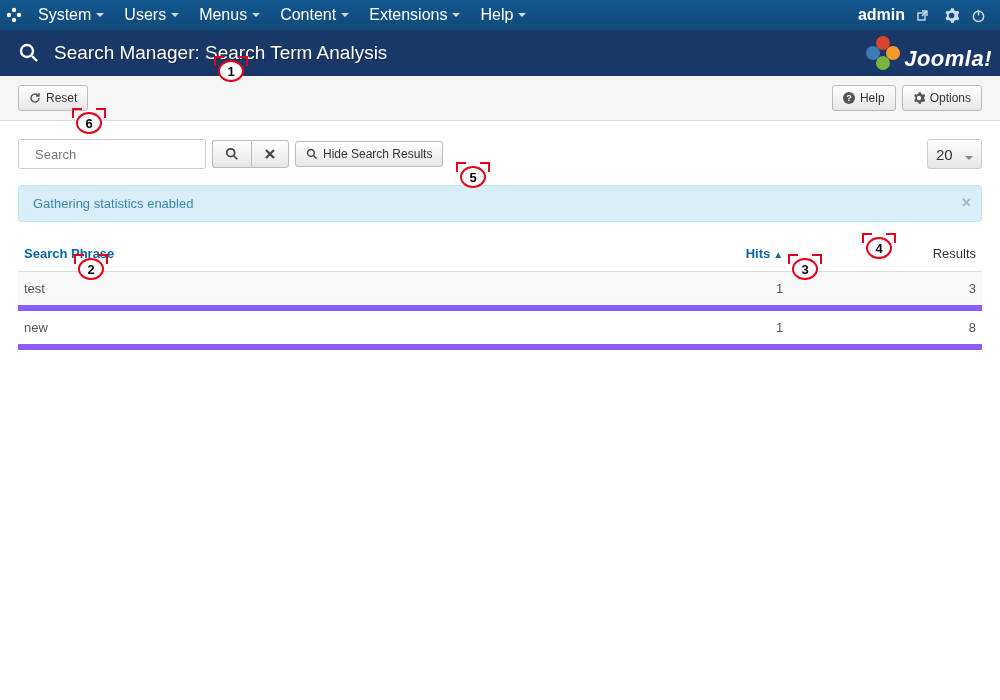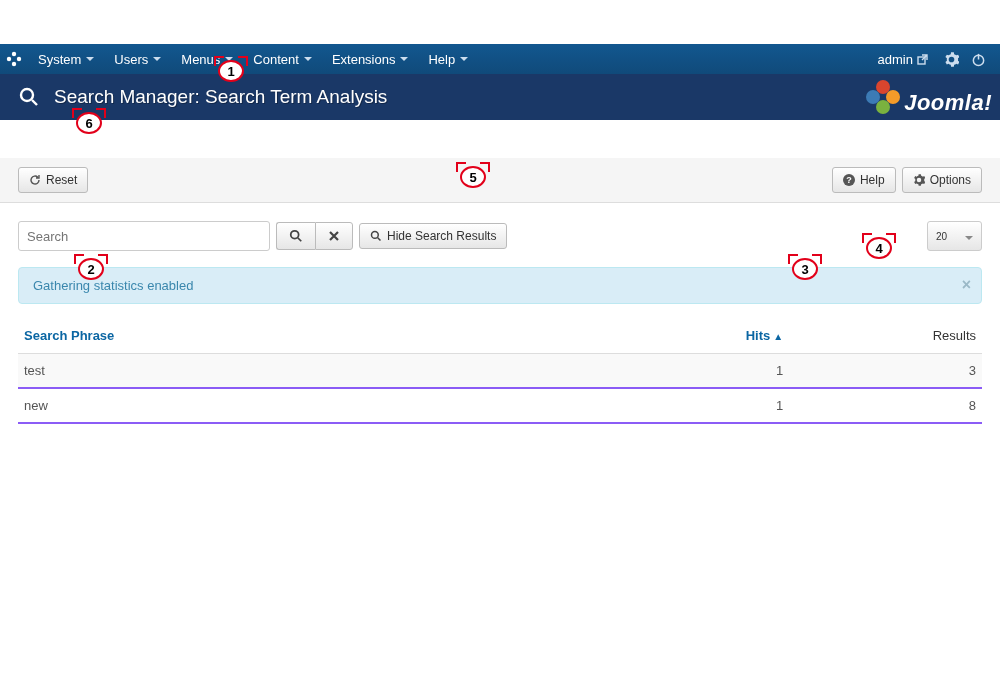--- a/index.html
+++ b/index.html
@@ -1,70 +1,70 @@
 <!DOCTYPE html>
 <html><head>
 <meta charset="utf-8">
 <style>
 * { margin:0; padding:0; box-sizing:border-box; font-family:Arial,Helvetica,sans-serif; }
 body { background:#fff; font-size:13px; color:#333; }
 
 
-.topnav { background:#10568c; background:linear-gradient(#12578f,#104a7a); height:30px; display:flex; align-items:center; color:#fff; font-size:13px;margin-top:44px; }
+.topnav { background:#10568c; background:linear-gradient(#12578f,#104a7a); height:30px; display:flex; align-items:center; color:#fff; font-size:16px; }
 .topnav .jicon { width:28px; display:flex; align-items:center; justify-content:center; }
 .topnav .menu { display:flex; }
 .topnav .menu .item { padding:0 10px; height:30px; display:flex; align-items:center; cursor:pointer; }
 .topnav .menu .item.active { background:#0e3a5e; }
 .topnav .menu .item .caret { margin-left:5px; }
 .topnav .spacer { flex:1; }
 .topnav .right { display:flex; align-items:center; padding-right:8px; }
-.topnav .right .admin { padding:0 10px; display:flex; align-items:center; gap:4px; cursor:pointer; }
+.topnav .right .admin { padding:0 10px; display:flex; align-items:center; gap:12px; cursor:pointer;font-weight:bold; }
 .topnav .right .icobtn { padding:0 6px; cursor:pointer; }
 
 
 .titlebar { background:#1a3867; color:#fff; height:46px; display:flex; align-items:center; padding:0 18px; position:relative; }
 .titlebar .searchicon { font-size:20px; margin-right:14px; }
 .titlebar h1 { font-size:19px; font-weight:normal; text-shadow:1px 1px 0 rgba(0,0,0,.3); }
 .titlebar .logo { position:absolute; right:8px; top:4px; display:flex; align-items:center; }
 .titlebar .logo .mark { width:34px; height:34px; position:relative; margin-right:4px; }
 .titlebar .logo .mark span { position:absolute; width:14px; height:14px; border-radius:50%; }
 .titlebar .logo .mark .r { background:#d9452e; top:0; left:10px; }
 .titlebar .logo .mark .o { background:#f49b29; top:10px; right:0; }
 .titlebar .logo .mark .g { background:#7ab23f; bottom:0; left:10px; }
 .titlebar .logo .mark .b { background:#3c7bb5; top:10px; left:0; }
 .titlebar .logo .txt { font-size:22px; font-style:italic; font-weight:bold; letter-spacing:.5px;margin-top:12px; }
 
 
-.toolbar { background:#f5f5f5; border-bottom:1px solid #ddd; padding:9px 18px; display:flex; align-items:center;margin-top:38px; }
+.toolbar { background:#f5f5f5; border-bottom:1px solid #ddd; padding:9px 18px; display:flex; align-items:center; }
 .toolbar .spacer { flex:1; }
 .btn { display:inline-flex; align-items:center; gap:5px; background:#f5f5f5; border:1px solid #bbb; border-radius:3px; padding:5px 10px; font-size:12px; color:#333; cursor:pointer; background:linear-gradient(#fff,#e6e6e6); }
 .btnbar { display:flex; gap:6px; }
 
 
 .filterrow { padding:18px 18px 10px; display:flex; align-items:center; gap:6px; }
-.filterrow input[type=text] { width:252px; height:30px; border:1px solid #ccc; border-radius:3px; padding:0 8px; font-size:13px; color:#8b5cf6; }
+.filterrow input[type=text] { width:188px; height:30px; border:1px solid #ccc; border-radius:3px; padding:0 16px; font-size:13px; color:#8b5cf6; }
 .btngrp { display:flex; }
 .btngrp .btn { border-radius:0; }
 .btngrp .btn:first-child { border-radius:3px 0 0 3px; border-right:none; }
 .btngrp .btn:last-child { border-radius:0 3px 3px 0; }
 .iconbtn { padding:6px 12px; font-size:14px; }
 .filterrow .spacer { flex:1; }
-.limitsel { width:55px; height:30px; border:1px solid #ccc; border-radius:3px; background:linear-gradient(#fff,#e6e6e6); display:flex; align-items:center; justify-content:space-between; padding:0 8px; font-size:10px; color:#333; cursor:pointer; }
+.limitsel { width:55px; height:30px; border:1px solid #ccc; border-radius:3px; background:linear-gradient(#fff,#e6e6e6); display:flex; align-items:center; justify-content:space-between; padding:0 8px; font-size:15px; color:#333; cursor:pointer; }
 
 
 .infobox { margin:6px 18px 14px; background:#d9edf7; border:1px solid #bce8f1; color:#3a87ad; padding:10px 14px; border-radius:4px; position:relative; font-size:13px; }
 .infobox .close { position:absolute; right:10px; top:8px; color:#9bb9c7; cursor:pointer; font-size:16px; font-weight:bold; }
 
 
 .datatable { width:calc(100% - 36px); margin:0 18px; border-collapse:collapse; }
 .datatable th { text-align:left; padding:10px 6px; border-bottom:1px solid #ddd; font-weight:normal; font-size:13px; }
 .datatable th a { color:#0b66a3; text-decoration:none; font-weight:bold; }
 .datatable th .sortind { color:#0b66a3; font-size:10px; margin-left:3px; }
 .datatable th.right, .datatable td.right { text-align:right; }
-.datatable td { padding:9px 6px; border-bottom:2px solid #8b5cf6; font-size:13px; color:#555; }
+.datatable td { padding:9px 6px; border-bottom:6px solid #8b5cf6; font-size:13px; color:#555; }
 .datatable tbody tr:nth-child(odd) { background:#f9f9f9; }
 
 
 .anno { position:absolute; z-index:50; display:flex; align-items:center; justify-content:center; width:26px; height:22px; border:2.5px solid #e2001a; border-radius:50%; background:#fff; color:#000; font-weight:bold; font-size:13px; pointer-events:none; }
 .anno::before, .anno::after { content:''; position:absolute; width:8px; height:8px; border:2.5px solid #e2001a; }
 .anno::before { top:-6px; left:-6px; border-right:none; border-bottom:none; }
 .anno::after { top:-6px; right:-6px; border-left:none; border-bottom:none; }
 
 
 .caret { display:inline-block; width:0; height:0; border-left:4px solid transparent; border-right:4px solid transparent; border-top:4px solid #cde; }

